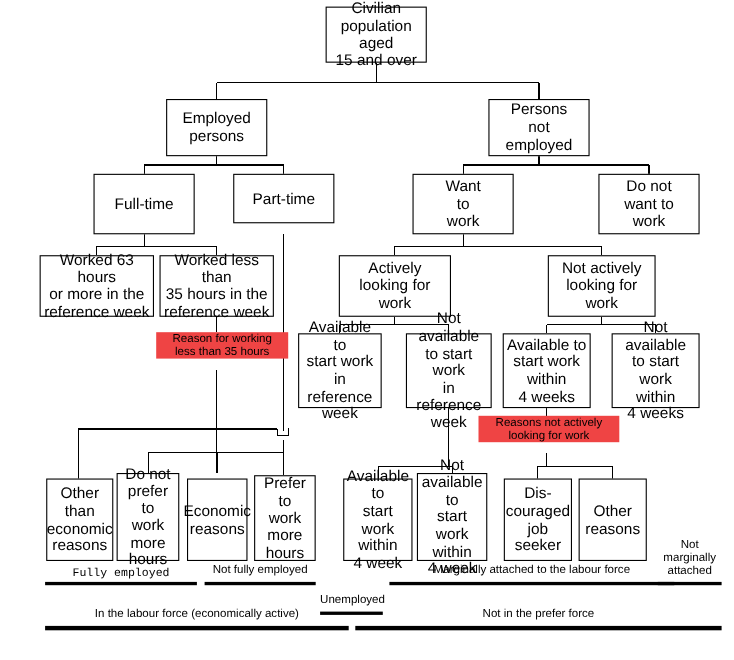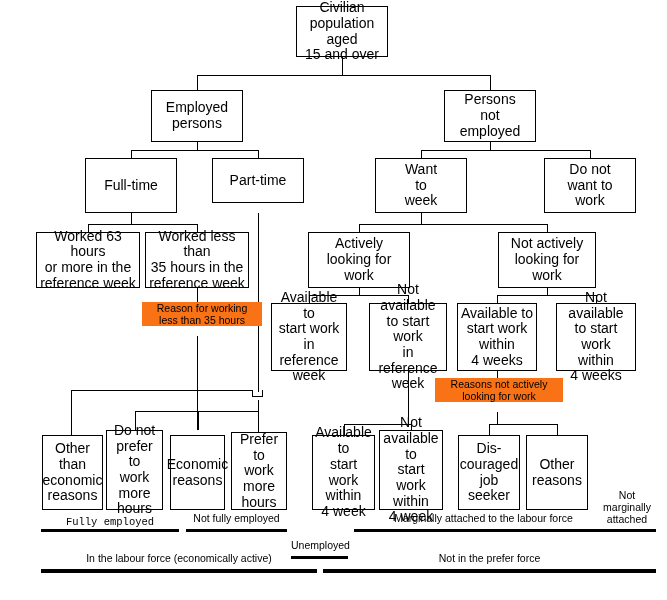--- a/index.html
+++ b/index.html
@@ -40,21 +40,21 @@
     font-size: 14px;
     padding: 1px 2px;
     z-index: 3;
   }
   .free-label {
     position: absolute;
     text-align: center;
     font-size: 10.5px;
     line-height: 1.15;
     white-space: pre-line;
-    background: #f97316;
+    background: #ef4444;
     z-index: 4;
   }
   .bracket {
     position: absolute;
     z-index: 5;
   }
   .bracket .bar {
     position: absolute;
     left: 0;
     width: 100%;
@@ -148,21 +148,21 @@
 15 and over</div>
   <div class="node" style="left:151px; top:90px; width:92px; height:52px;">Employed
 persons</div>
   <div class="node" style="left:444px; top:90px; width:92px; height:52px;">Persons
 not
 employed</div>
   <div class="node" style="left:85px; top:158px; width:92px; height:55px;">Full-time</div>
   <div class="node" style="left:212px; top:158px; width:92px; height:45px;">Part-time</div>
   <div class="node" style="left:375px; top:158px; width:92px; height:55px;">Want
 to
-week</div>
+work</div>
   <div class="node" style="left:544px; top:158px; width:92px; height:55px;">Do not
 want to
 work</div>
   <div class="node" style="left:36px; top:232px; width:104px; height:56px;">Worked 63 hours
 or more in the
 reference week</div>
   <div class="node" style="left:145px; top:232px; width:104px; height:56px;">Worked less than
 35 hours in the
 reference week</div>
   <div class="node" style="left:308px; top:232px; width:102px; height:56px;">Actively

